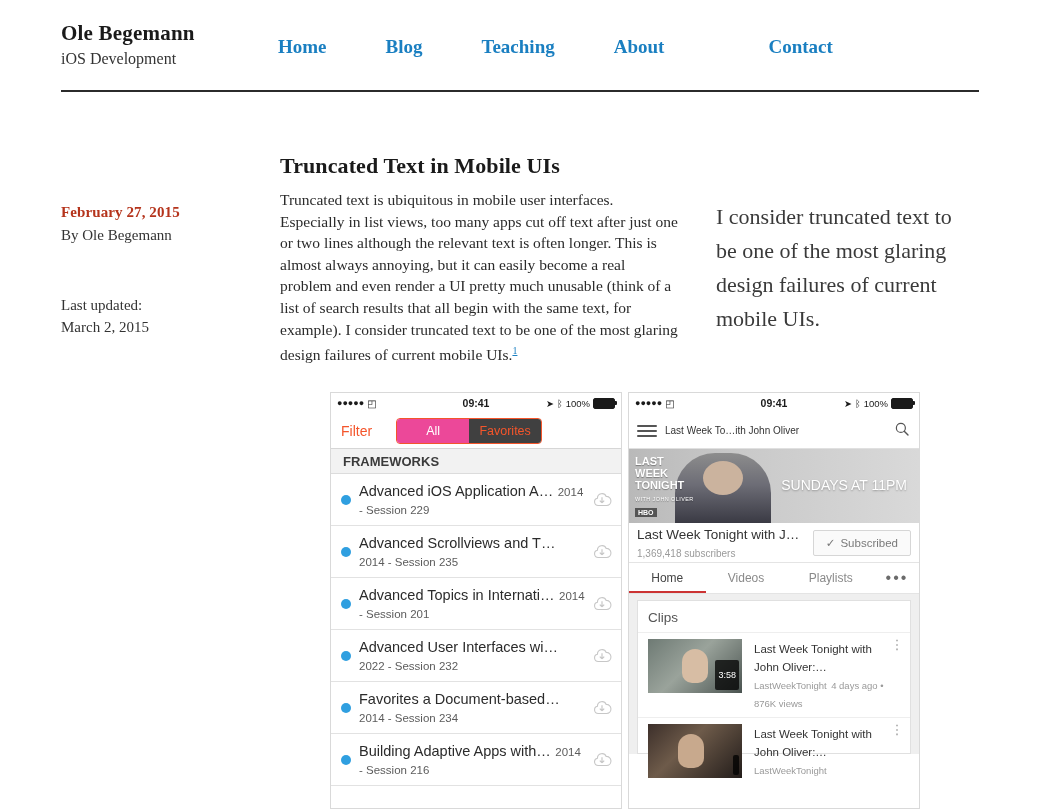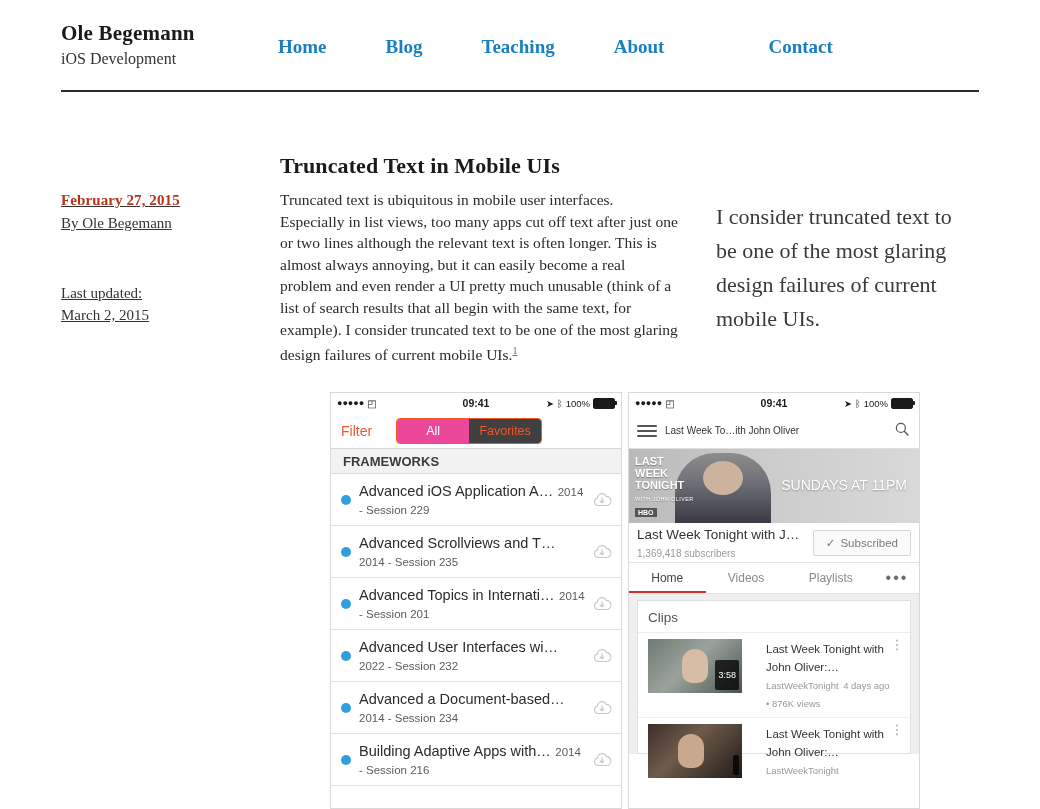--- a/index.html
+++ b/index.html
@@ -74,27 +74,26 @@
     top: 90px;
     width: 918px;
     height: 2px;
     background: #2b2b2b;
   }
 
   
   .post-meta {
     position: absolute;
     left: 61px;
-    top: 189px;
+    top: 201px;
     width: 190px;
     font-family: "Liberation Serif", serif;
     font-size: 15px;
     line-height: 22px;
     color: #333;
-    text-decoration: underline;
   }
   .meta-date {
     font-weight: bold;
     color: #b5341c;
     font-size: 15px;
     letter-spacing: 0.1px;
   }
   .meta-author {
     color: #333;
     margin-top: 1px;
@@ -506,21 +505,21 @@
     position: absolute;
     right: 3px;
     bottom: 3px;
     background: rgba(0,0,0,.75);
     color: #fff;
     font-size: 9px;
     padding: 10px 3px;
     border-radius: 2px;
     font-family: "Liberation Sans", sans-serif;
   }
-  .vid-texts { flex: 1 1 auto; min-width: 0; padding-left: 24px; }
+  .vid-texts { flex: 1 1 auto; min-width: 0; padding-left: 12px; }
   .vid-title {
     font-size: 11.5px;
     line-height: 14px;
     color: #333;
     font-family: "Liberation Sans", sans-serif;
   }
   .vid-channel {
     font-size: 9.5px;
     color: #9a9a9a;
     margin-top: 3px;
@@ -656,21 +655,21 @@
           <svg viewBox="0 0 24 24" width="22" height="22">
               <path d="M7 10a5 5 0 019.6-1.9A4 4 0 1117 18H8a4 4 0 01-1-7.9z" fill="none" stroke="#9a9a9a" stroke-width="1.2"></path>
               <path d="M12 9v6m0 0l-2.4-2.4M12 15l2.4-2.4" fill="none" stroke="#9a9a9a" stroke-width="1.3"></path>
             </svg>
         </span>
       </div>
 
       <div class="p1-row">
         <span class="bullet"></span>
         <span class="p1-texts">
-          <span class="p1-title">Advanced a Document-based…</span>
+          <span class="p1-title">Favorites a Document-based…</span>
           <span class="p1-sub">2014 - Session 234</span>
         </span>
         <span class="dl-icon">
           <svg viewBox="0 0 24 24" width="22" height="22">
               <path d="M7 10a5 5 0 019.6-1.9A4 4 0 1117 18H8a4 4 0 01-1-7.9z" fill="none" stroke="#9a9a9a" stroke-width="1.2"></path>
               <path d="M12 9v6m0 0l-2.4-2.4M12 15l2.4-2.4" fill="none" stroke="#9a9a9a" stroke-width="1.3"></path>
             </svg>
         </span>
       </div>
 

